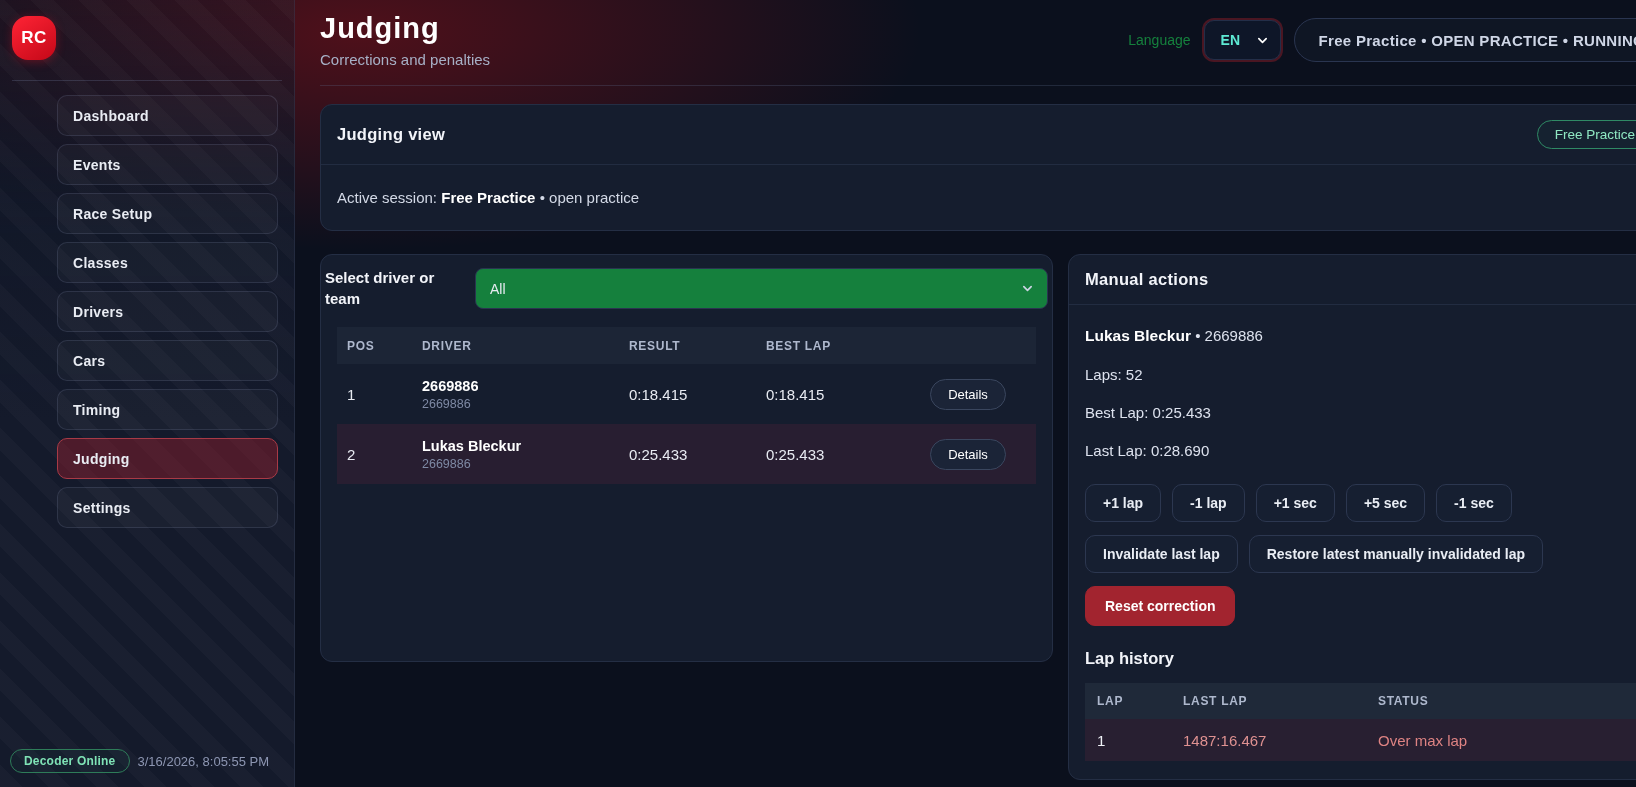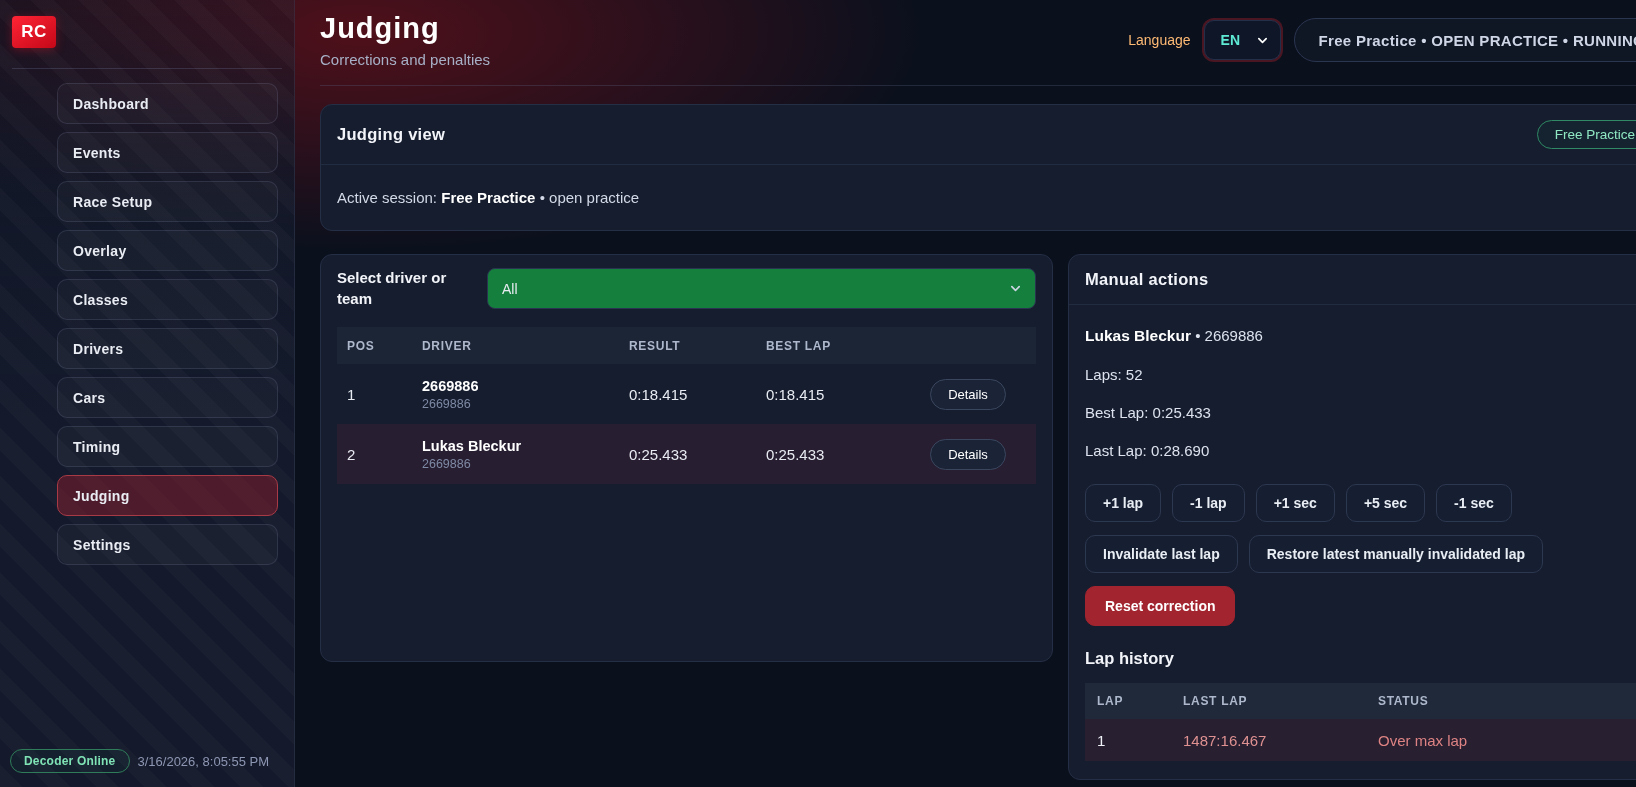--- a/index.html
+++ b/index.html
@@ -23,21 +23,21 @@
     position:absolute; left:0; top:0; width:295px; height:787px; z-index:2;
     background:linear-gradient(180deg, rgba(19,25,42,.30) 0%, rgba(19,25,42,.88) 230px, #141a2b 420px);
     border-right:1px solid rgba(95,108,140,.22);
   }
   .sidebar::before{
     content:""; position:absolute; inset:0; pointer-events:none;
     background:repeating-linear-gradient(45deg, rgba(255,255,255,.022) 0 16px, transparent 16px 34px);
   }
   .brand{ display:flex; align-items:center; gap:12px; padding:16px 12px 12px 12px; position:relative;}
   .logo{
-    width:44px; height:32px; border-radius:4px; flex:0 0 auto;
+    width:44px; height:44px; border-radius:16px; flex:0 0 auto;
     background:linear-gradient(145deg,#ff2435,#c40818);
     display:flex; align-items:center; justify-content:center;
     font-weight:bold; font-size:17px; color:#fff; letter-spacing:.5px;
     box-shadow:0 2px 10px rgba(220,20,40,.35);
   }
   .brand-text .l1,.brand-text .l2{ font-size:17px; font-weight:bold; color:#f4f6fa; line-height:1.15; letter-spacing:.4px;}
   .brand-text .sub{ font-size:12px; color:#9aa3b8; margin-top:3px;}
   .side-divider{ height:1px; background:rgba(110,122,158,.28); margin:8px 12px 14px 12px;}
   .nav{ display:flex; flex-direction:column; gap:8px; padding:0 16px 0 10px; position:relative;}
   .nav-item{
@@ -58,21 +58,21 @@
     padding:4px 13px; border-radius:999px; background:rgba(40,120,85,.08); letter-spacing:.2px;
   }
   .side-time{ font-size:13px; color:#8d96b2; }
 
   
   .main{ position:absolute; left:295px; top:0; width:1375px; padding:0 0 0 25px; z-index:1;}
   .main-header{ display:flex; align-items:center; padding-top:12px; }
   .page-title{ font-size:29px; font-weight:bold; letter-spacing:1px; color:#fff;}
   .page-sub{ font-size:15px; color:#a7b0c6; margin-top:6px;}
   .header-right{ margin-left:auto; display:flex; align-items:center; gap:13px;}
-  .lang-label{ font-size:14px; color:#fdba74;}
+  .lang-label{ font-size:14px; color:#15803d;}
   .lang-select{
     width:77px; height:40px; border-radius:10px; background:#0e1628;
     border:1px solid #232e48; box-shadow:0 0 0 2px rgba(150,30,42,.45);
     display:flex; align-items:center; justify-content:space-between;
     padding:0 12px 0 16px; cursor:pointer;
   }
   .lang-select .val{ font-size:14px; font-weight:bold; color:#5eead4;}
   .chev{ width:11px; height:11px; flex:0 0 auto;}
   .session-badge{
     height:44px; border-radius:22px; border:1px solid #2a3550; background:rgba(18,26,42,.6);
@@ -94,21 +94,21 @@
     margin-left:auto; border:1px solid #2f8a65; color:#8fe7c2; background:rgba(35,120,85,.07);
     font-size:13.5px; padding:6px 17px; border-radius:999px; white-space:nowrap;
   }
   .judging-body{ padding:24px 16px; font-size:15px; color:#d3d9e6;}
   .judging-body b{ color:#fff; }
 
   .columns{ display:flex; gap:15px; margin-top:23px; align-items:flex-start;}
 
   
   .left-panel{ width:733px; min-height:408px; }
-  .select-row{ display:flex; align-items:center; gap:18px; padding:13px 16px;}
+  .select-row{ display:flex; align-items:center; gap:18px; padding:13px 4px;}
   .select-label{ width:132px; font-size:15px; font-weight:bold; color:#f2f4f9; line-height:1.35;}
   .driver-select{
     flex:1; height:41px; background:#15803d; border:1px solid #2a3450; border-radius:8px;
     display:flex; align-items:center; justify-content:space-between; padding:0 14px; cursor:pointer;
     font-size:14px; color:#e8ebf2;
   }
   .rtable{ margin:5px 16px 0 16px;}
   .rtable .thead{ display:flex; background:#1c2536; height:37px; align-items:center;}
   .rtable .th{ font-size:12px; font-weight:bold; letter-spacing:.7px; color:#aeb8cd; padding-left:10px;}
   .c-pos{ width:75px; flex:0 0 auto;}
@@ -163,21 +163,20 @@
 
 <aside class="sidebar">
   <div class="brand">
     <div class="logo">RC</div>
   </div>
   <div class="side-divider"></div>
   <nav class="nav">
     <div class="nav-item">Dashboard</div>
     <div class="nav-item">Events</div>
     <div class="nav-item">Race Setup</div>
-    <div class="nav-item">Overlay</div>
     <div class="nav-item">Classes</div>
     <div class="nav-item">Drivers</div>
     <div class="nav-item">Cars</div>
     <div class="nav-item">Timing</div>
     <div class="nav-item active">Judging</div>
     <div class="nav-item">Settings</div>
   </nav>
   <div class="side-footer">
     <span class="decoder-badge">Decoder Online</span>
     <span class="side-time">3/16/2026, 8:05:55 PM</span>

